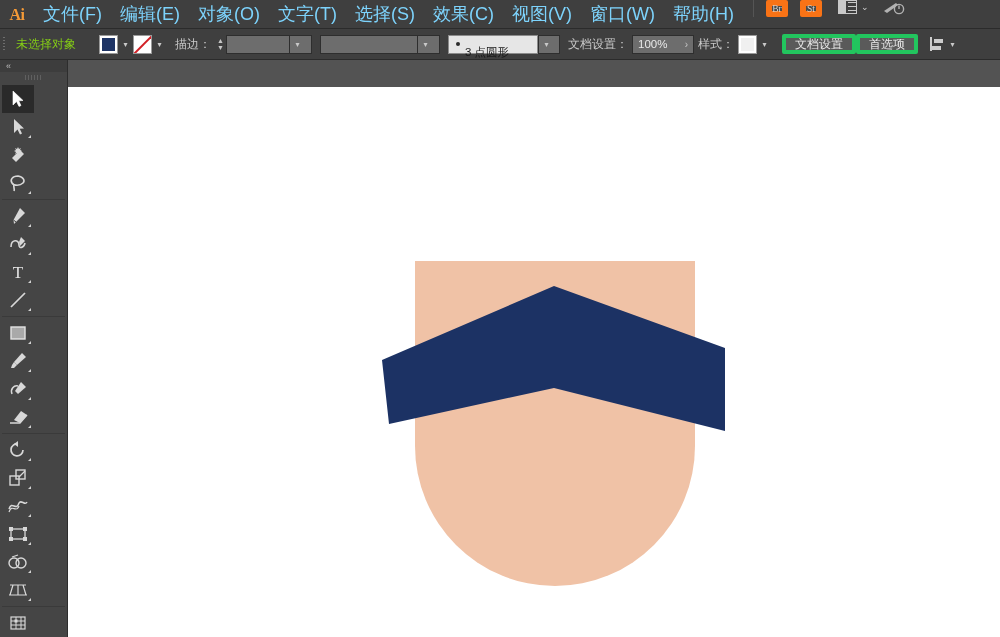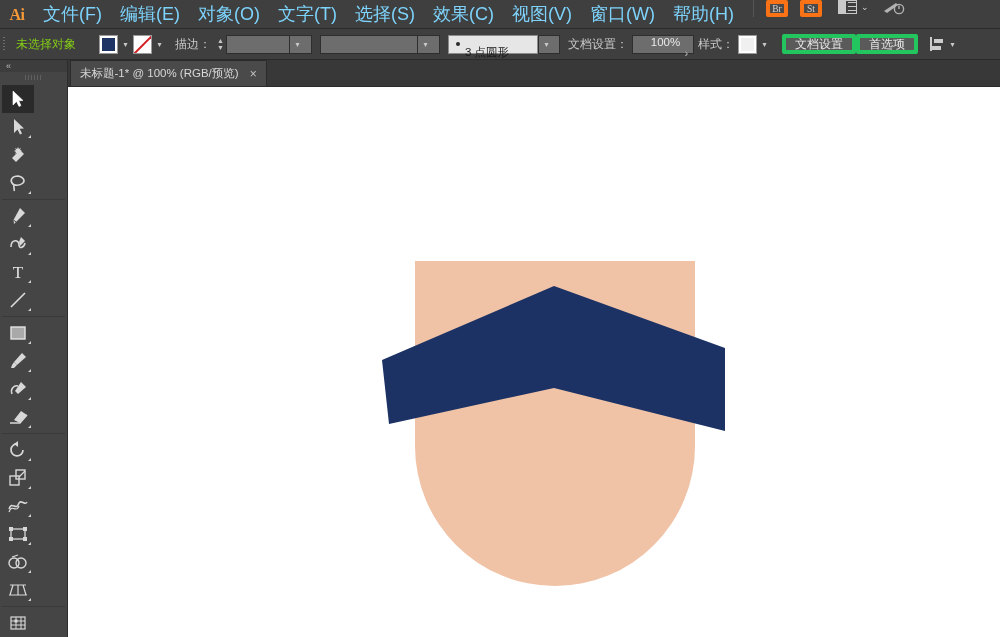--- a/index.html
+++ b/index.html
@@ -27,21 +27,21 @@
   }
   .menu-item {
     padding: 0 9px; height: 29px; line-height: 29px;
     color: #7dd3fc; font-size: 18px; white-space: nowrap;
   }
   .menu-sep {
     width: 1px; height: 17px; background: #555; margin: 0 6px 0 10px;
   }
   .mb-icon-btn {
     width: 22px; height: 17px; margin: 0 6px;
-    border: 4px solid #f97316; border-radius: 2px;
+    border: 6px solid #f97316; border-radius: 2px;
     background: #4a4a4a;
     display: flex; align-items: center; justify-content: center;
     color: #d4d4d4; font-size: 9.5px;
     font-family: "Liberation Serif", serif;
   }
   .mb-arrange {
     display: flex; align-items: center; margin-left: 10px; gap: 4px;
   }
   .arrange-glyph {
     width: 19px; height: 14px; position: relative;
@@ -108,21 +108,21 @@
   .combo-text { padding: 0 6px; white-space: nowrap; margin-top: 16px; }
   .combo-arrow {
     width: 15px; height: 17px; display: flex; align-items: center; justify-content: center;
     font-size: 8px; color: #c9c9c9;
   }
   .brush-dot {
     width: 4px; height: 4px; border-radius: 50%; background: #2b2b2b; margin: 0 5px 0 7px;
   }
   .opacity-field {
     height: 19px; width: 62px; background: #6d6d6d; border: 1px solid #2e2e2e;
-    color: #e9e9e9; font-size: 11.5px; display: flex; align-items: center; padding-left: 5px; flex-direction: column;
+    color: #e9e9e9; font-size: 11.5px; display: flex; align-items: center; padding-left: 5px;
   }
   .opacity-arrow { color: #c5c5c5; font-size: 10px; margin-left: 5px; }
   .cb-btn {
     height: 20px; padding: 0 9px; background: #5a5a5a;
     border: 4px solid #22c55e; border-radius: 2px;
     color: #e8e8e8; font-size: 12px; display: flex; align-items: center;
     white-space: nowrap;
   }
   .align-glyph {
     width: 15px; height: 14px; position: relative; margin-left: 12px;
@@ -277,26 +277,20 @@
     </div>
     <div class="mini-drop">▾</div>
 
     <div class="cb-btn" style="margin-left:10px">文档设置</div>
     <div class="cb-btn" style="">首选项</div>
 
     <div class="align-glyph"></div>
     <div class="mini-drop">▾</div>
   </div>
 
-  <div class="tabbar">
-    <div class="tab">
-      <span>未标题-1* @ 100% (RGB/预览)</span>
-      <span class="tab-close">×</span>
-    </div>
-  </div>
 
   <div class="canvaswrap">
     <svg class="artwork" viewBox="0 0 932 550">
 
       <path id="shape-head" d="M347 174 L627 174 L627 359 A140 140 0 0 1 347 359 Z" fill="#f0c2a6"></path>
 
       <polygon id="shape-hair" points="486,199 657,261 657,344 486,301 321,337 314,273" fill="#1c3264"></polygon>
     </svg>
   </div>
 

